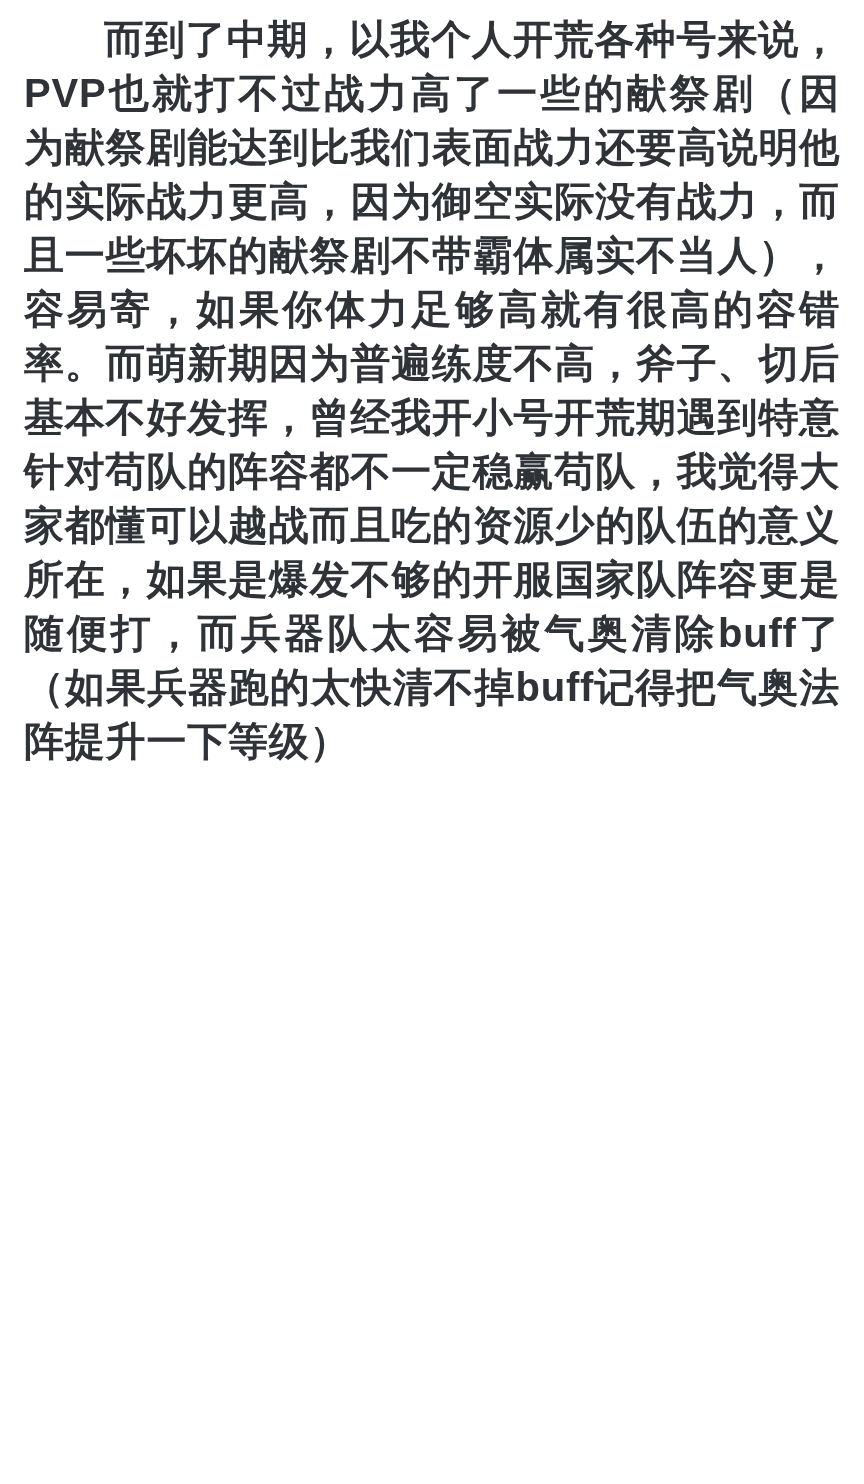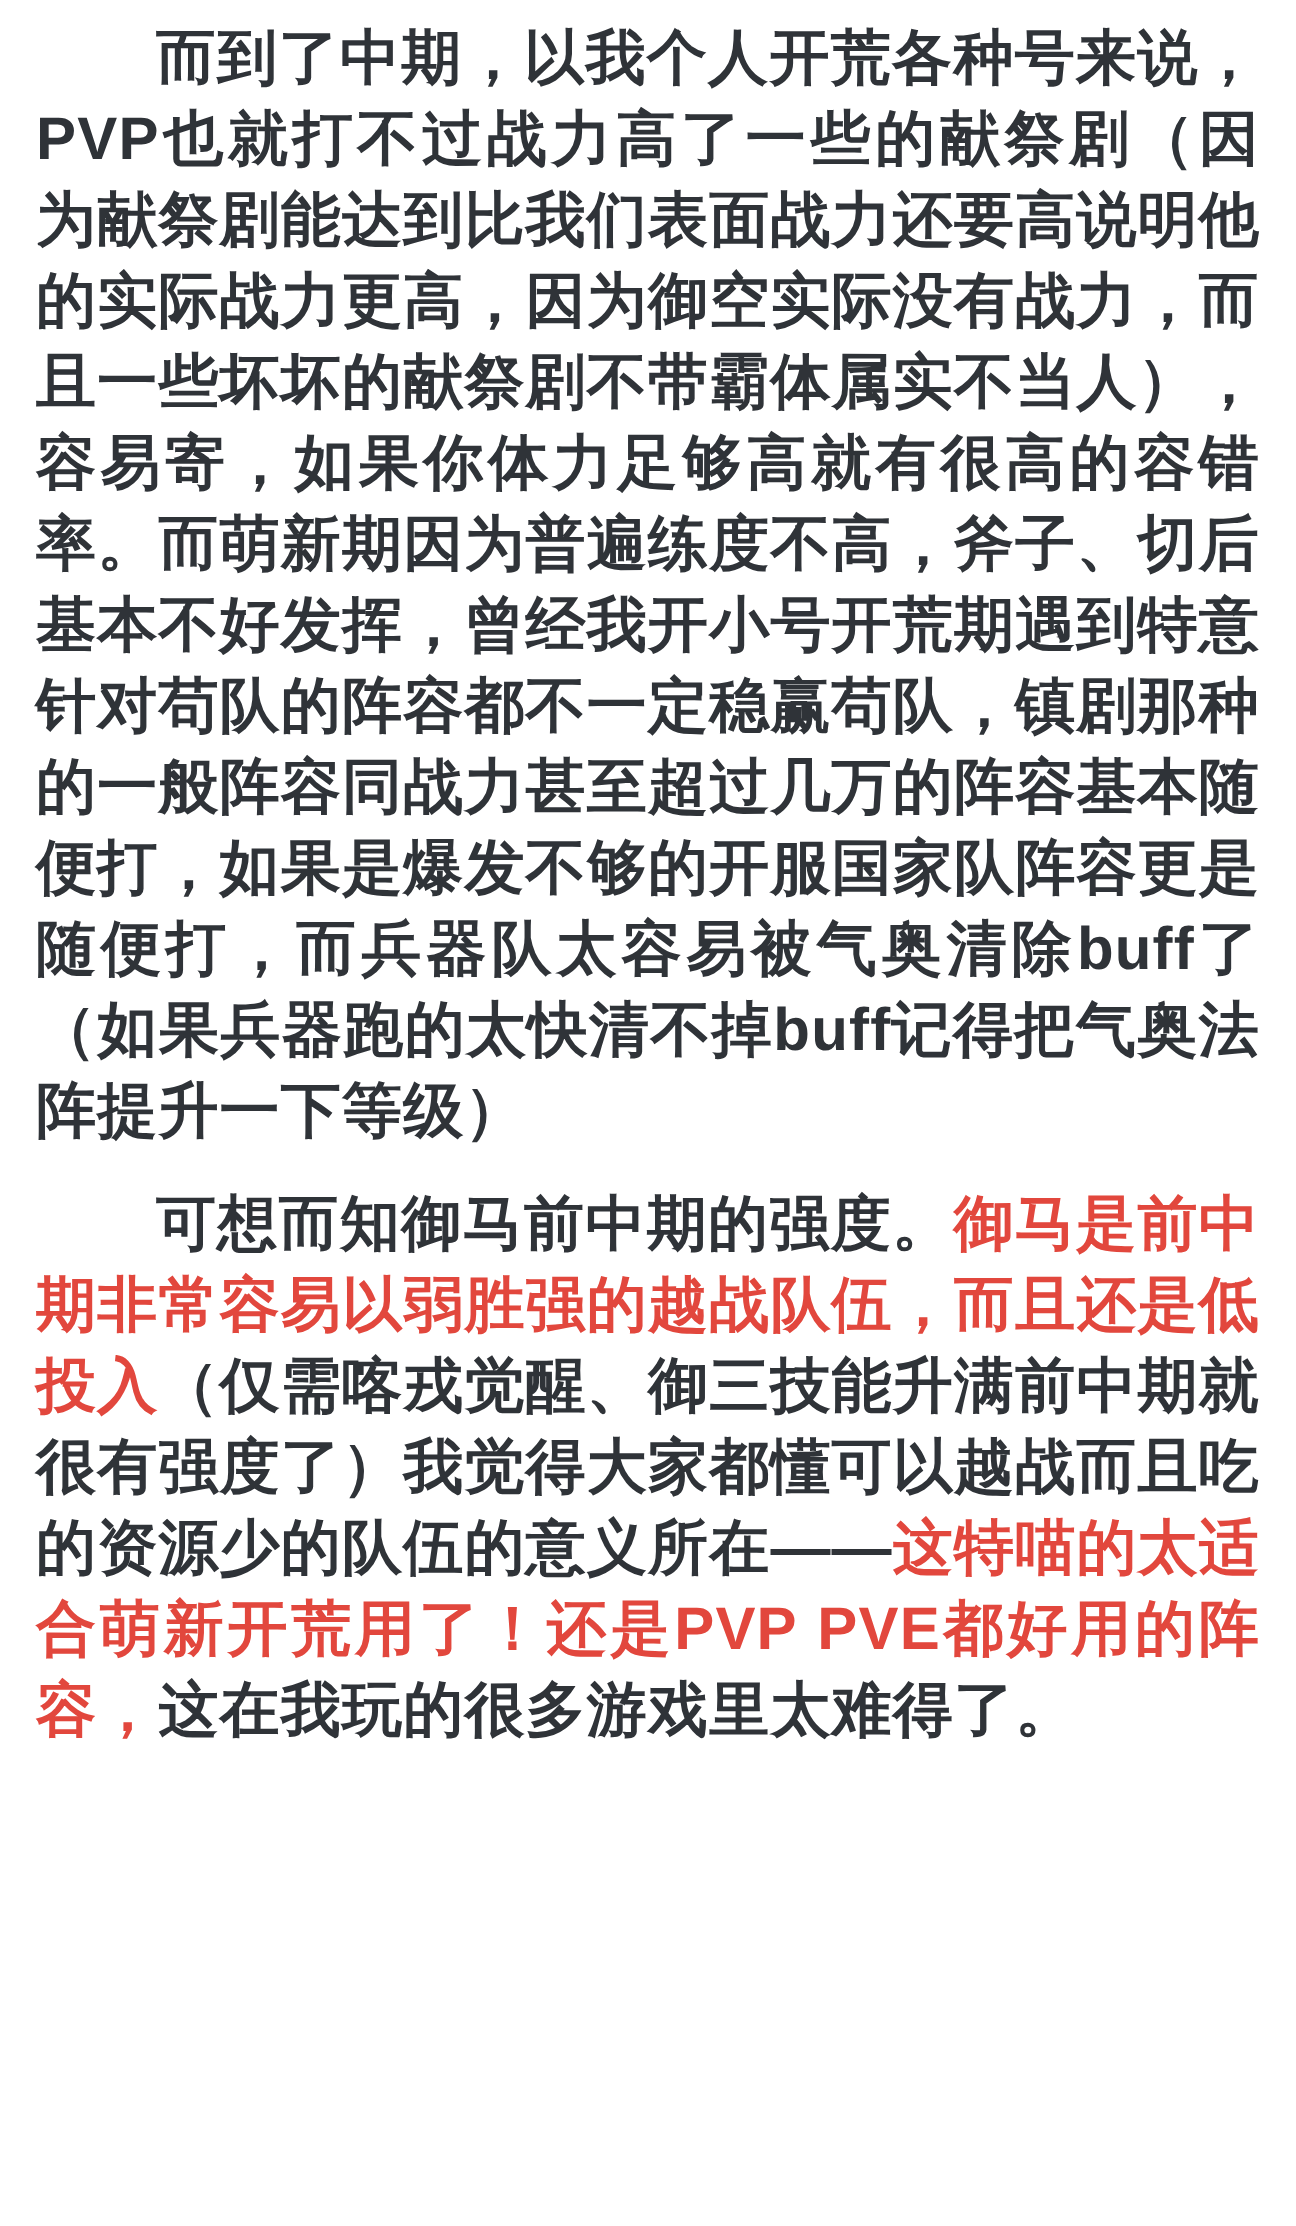--- a/index.html
+++ b/index.html
@@ -36,16 +36,15 @@
   }
   .seg.em {
     color: var(--emphasis-color, #e2473d);
   }
 </style>
 </head>
 <body>
 
 <main class="page">
   <article class="article">
-      <p class="para"><span class="seg">而到了中期，以我个人开荒各种号来说，PVP也就打不过战力高了一些的献祭剧（因为献祭剧能达到比我们表面战力还要高说明他的实际战力更高，因为御空实际没有战力，而且一些坏坏的献祭剧不带霸体属实不当人），容易寄，如果你体力足够高就有很高的容错率。而萌新期因为普遍练度不高，斧子、切后基本不好发挥，曾经我开小号开荒期遇到特意针对苟队的阵容都不一定稳赢苟队，镇剧那种的一般阵容同战力甚至超过几万的阵容基本随便打，如果是爆发不够的开服国家队阵容更是随便打，而兵器队太容易被气奥清除buff了（如果兵器跑的太快清不掉buff记得把气奥法阵提升一下等级）</span></p>
-      <p class="para"><span class="seg">可想而知御马前中期的强度。</span><span class="seg em">御马是前中期非常容易以弱胜强的越战队伍，而且还是低投入</span><span class="seg">（仅需喀戎觉醒、御三技能升满前中期就很有强度了）我觉得大家都懂可以越战而且吃的资源少的队伍的意义所在——</span><span class="seg em">这特喵的太适合萌新开荒用了！还是PVP PVE都好用的阵容，</span><span class="seg">这在我玩的很多游戏里太难得了。</span></p>
+      <p class="para"><span class="seg">而到了中期，以我个人开荒各种号来说，PVP也就打不过战力高了一些的献祭剧（因为献祭剧能达到比我们表面战力还要高说明他的实际战力更高，因为御空实际没有战力，而且一些坏坏的献祭剧不带霸体属实不当人），容易寄，如果你体力足够高就有很高的容错率。而萌新期因为普遍练度不高，斧子、切后基本不好发挥，曾经我开小号开荒期遇到特意针对苟队的阵容都不一定稳赢苟队，我觉得大家都懂可以越战而且吃的资源少的队伍的意义所在，如果是爆发不够的开服国家队阵容更是随便打，而兵器队太容易被气奥清除buff了（如果兵器跑的太快清不掉buff记得把气奥法阵提升一下等级）</span></p>
     </article>
 </main>
 
 </body></html>

